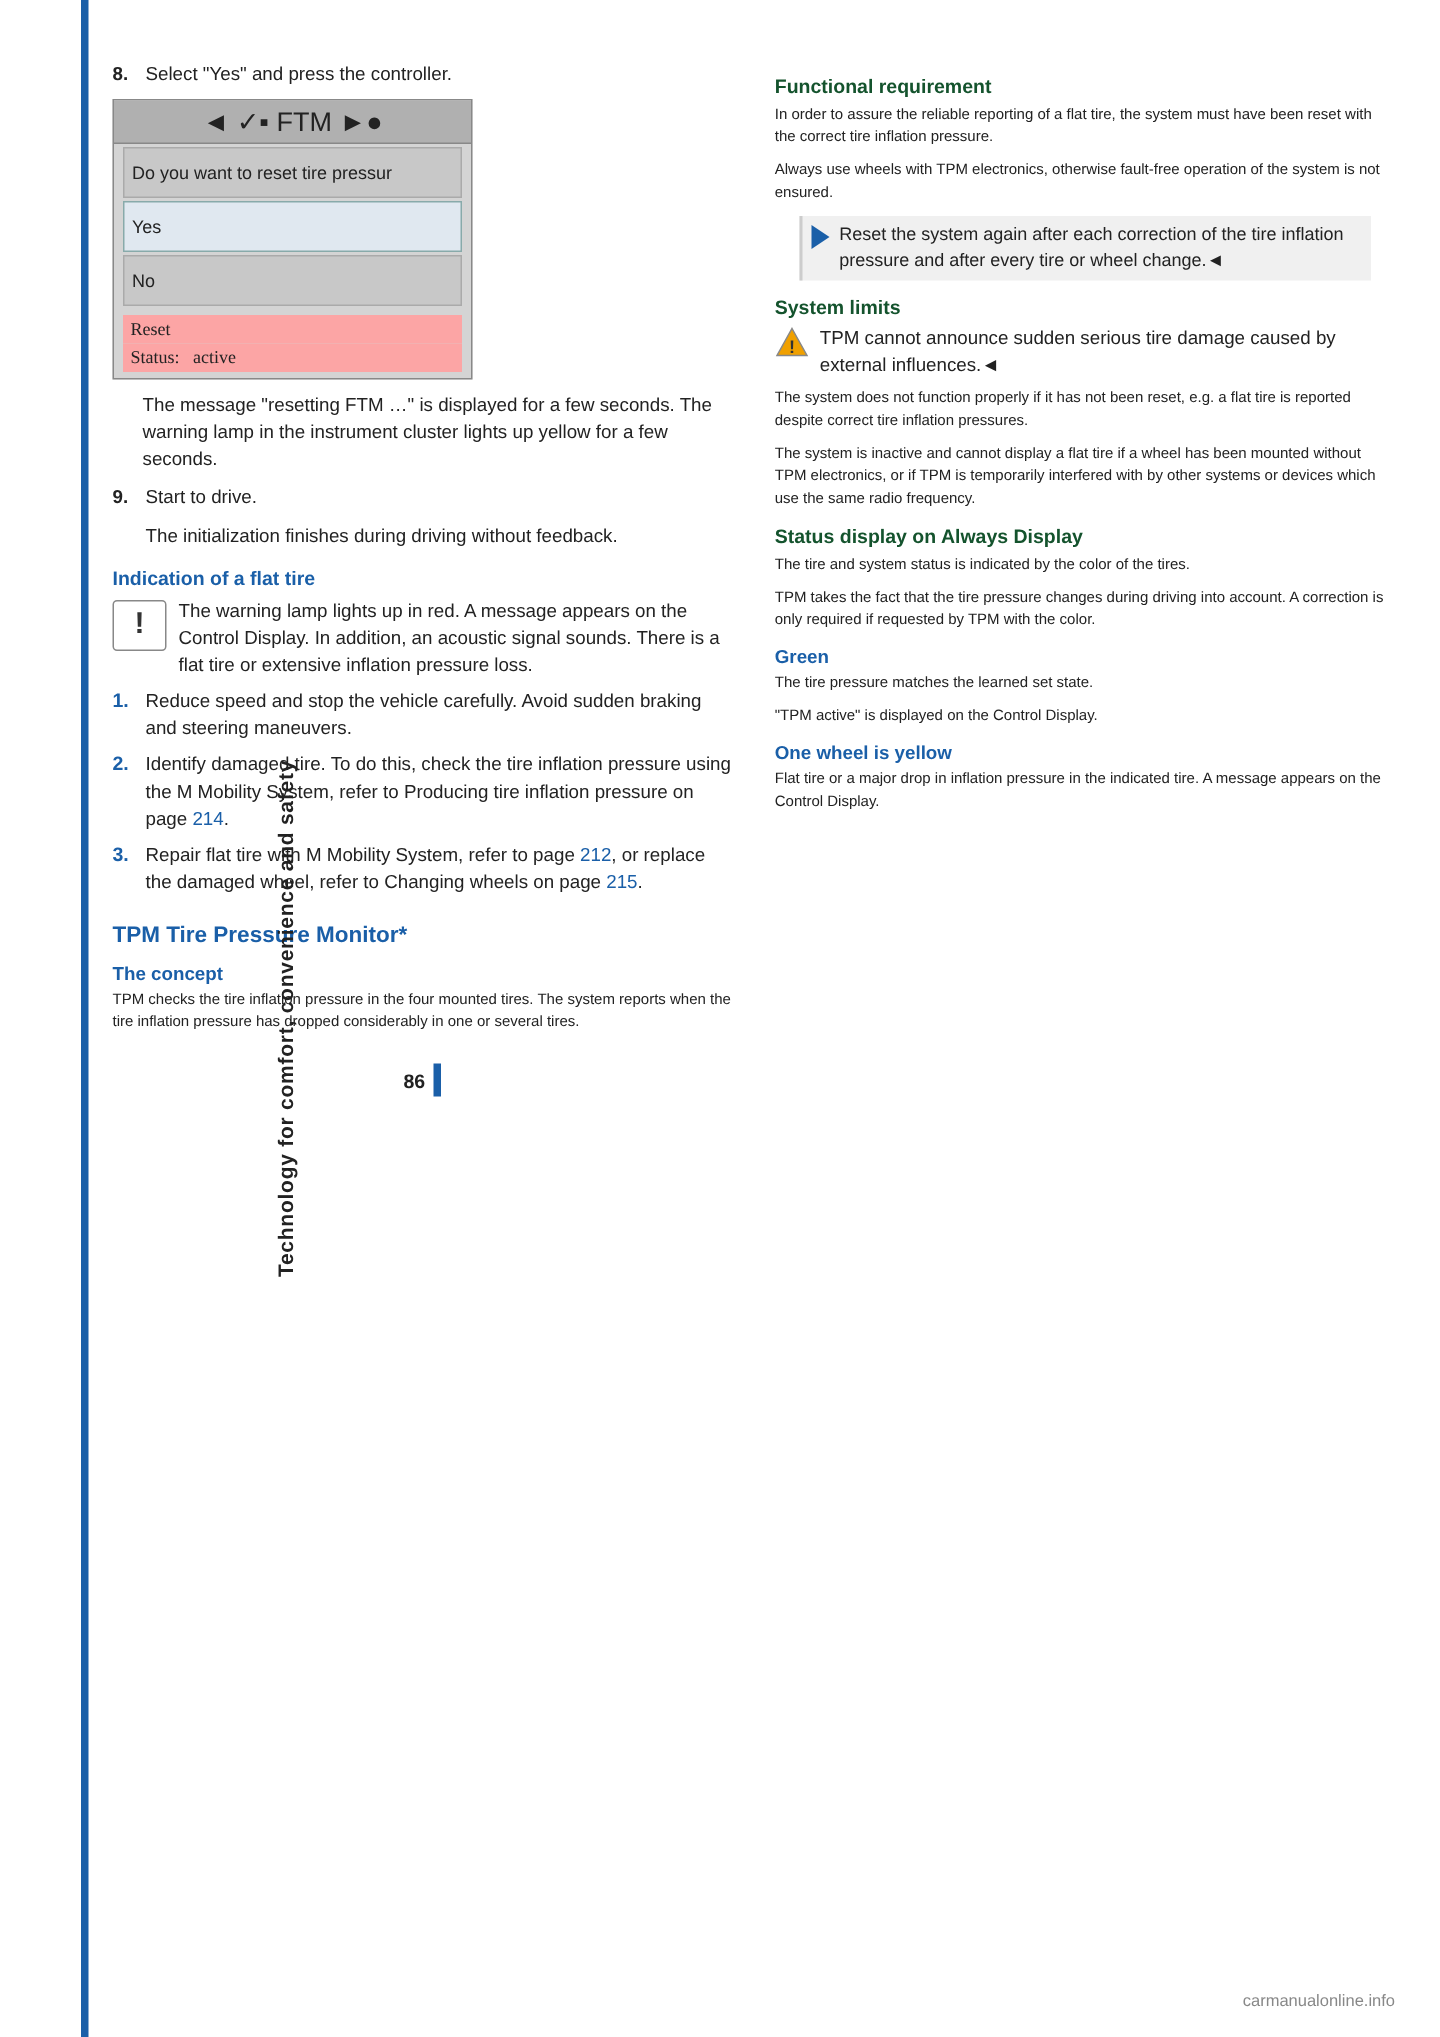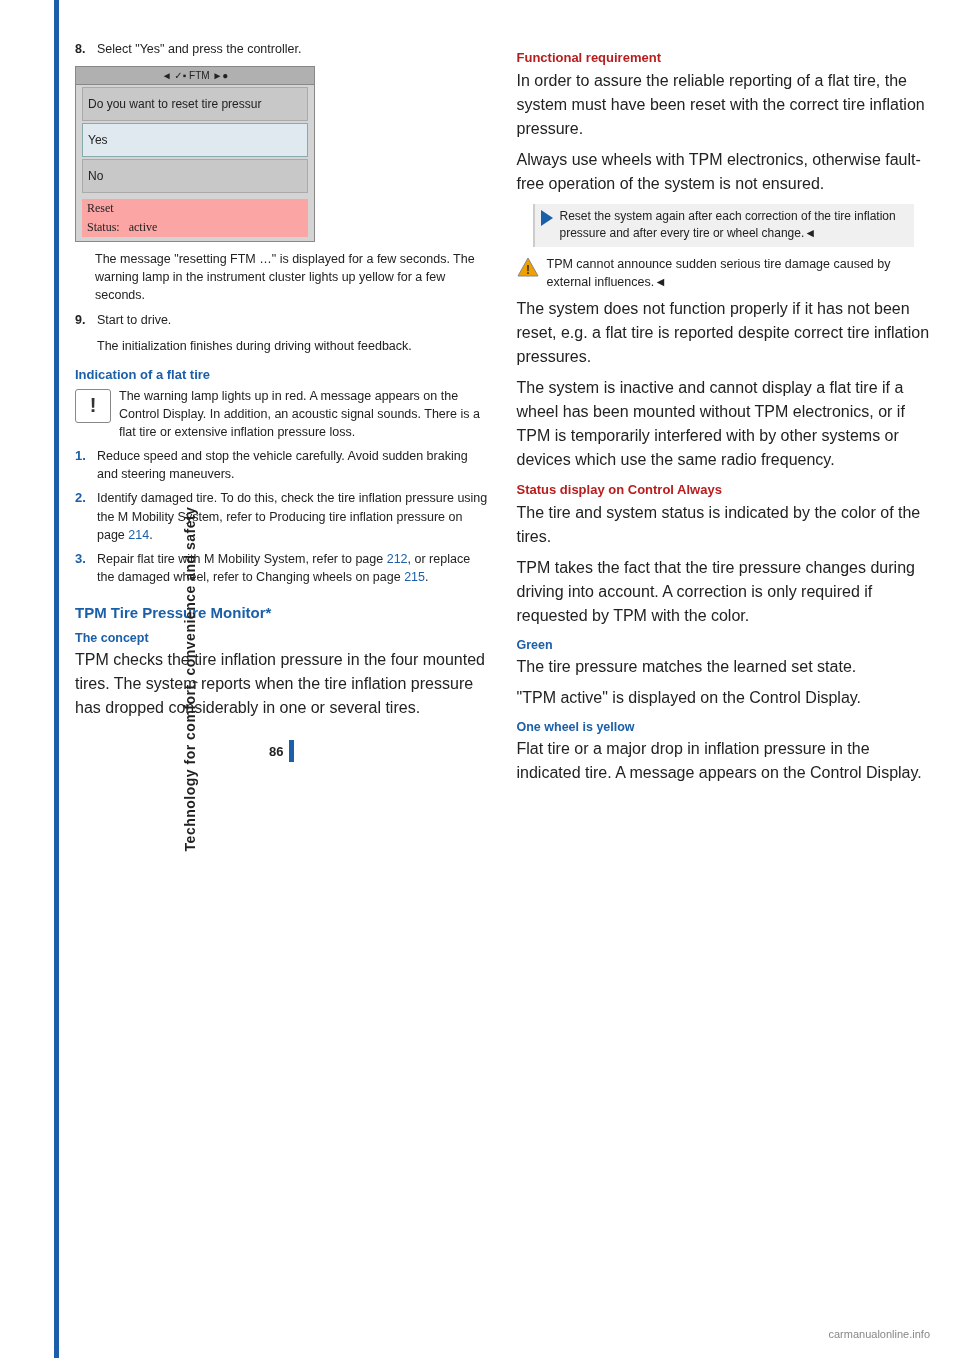--- a/index.html
+++ b/index.html
@@ -121,21 +121,21 @@
       margin: 8px 0 8px 0;
       background: #e8e8e8;
       padding: 0;
       max-width: 240px;
     }
 
     .ftm-header {
       background: #b0b0b0;
       text-align: center;
       padding: 3px 6px;
-      font-size: 10px;
+      font-size: 18px;
       display: flex;
       align-items: center;
       justify-content: center;
       gap: 0;
       border-bottom: 1px solid #888;
     }
 
     .ftm-body {
       padding: 2px 6px 4px 6px;
       background: #d4d4d4;
@@ -205,21 +205,21 @@
     .main-section-title {
       font-size: 15px;
       font-weight: bold;
       color: #1a5fa8;
       margin-top: 18px;
       margin-bottom: 6px;
     }
 
     
     .body-para {
-      font-size: 16px;
+      font-size: 10px;
       line-height: 1.5;
       margin-bottom: 7px;
     }
 
     
     .note-box {
       display: flex;
       align-items: flex-start;
       margin: 8px 16px;
       background: #f0f0f0;
@@ -274,21 +274,21 @@
     .watermark {
       position: absolute;
       bottom: 18px;
       right: 30px;
       font-size: 11px;
       color: #888;
       margin-top: 32px;
     }
 
     .sub-heading {
-      color: #b91c1c;
+      color: #14532d;
       font-size: 13px;
       font-weight: bold;
       margin-bottom: 4px;
       margin-top: 10px;
     }
 
     .colored-heading {
       color: #1a5fa8;
       font-size: 12.5px;
       font-weight: bold;
@@ -381,35 +381,36 @@
 
       <div class="sub-heading">Functional requirement</div>
       <div class="body-para">In order to assure the reliable reporting of a flat tire, the system must have been reset with the correct tire inflation pressure.</div>
       <div class="body-para">Always use wheels with TPM electronics, otherwise fault-free operation of the system is not ensured.</div>
 
       <div class="note-box">
         <div class="note-triangle"></div>
         <div class="note-text">Reset the system again after each correction of the tire inflation pressure and after every tire or wheel change.◄</div>
       </div>
 
+      <div class="sub-heading">System limits</div>
 
       <div class="triangle-warning-box">
         <div style="flex-shrink:0; margin-right:8px; margin-top:2px;">
           <svg width="22" height="20" viewBox="0 0 22 20">
             <polygon points="11,1 21,19 1,19" fill="#f0a000" stroke="#888" stroke-width="1"></polygon>
             <text x="11" y="17" text-anchor="middle" font-size="12" font-weight="bold" fill="#333">!</text>
           </svg>
         </div>
         <div class="warning-text">TPM cannot announce sudden serious tire damage caused by external influences.◄</div>
       </div>
 
       <div class="body-para">The system does not function properly if it has not been reset, e.g. a flat tire is reported despite correct tire inflation pressures.</div>
       <div class="body-para">The system is inactive and cannot display a flat tire if a wheel has been mounted without TPM electronics, or if TPM is temporarily interfered with by other systems or devices which use the same radio frequency.</div>
 
-      <div class="sub-heading">Status display on Control Always</div>
+      <div class="sub-heading">Status display on Always Display</div>
       <div class="body-para">The tire and system status is indicated by the color of the tires.</div>
       <div class="body-para">TPM takes the fact that the tire pressure changes during driving into account. A correction is only required if requested by TPM with the color.</div>
 
       <div class="colored-heading">Green</div>
       <div class="body-para">The tire pressure matches the learned set state.</div>
       <div class="body-para">"TPM active" is displayed on the Control Display.</div>
 
       <div class="colored-heading">One wheel is yellow</div>
       <div class="body-para">Flat tire or a major drop in inflation pressure in the indicated tire. A message appears on the Control Display.</div>
 

